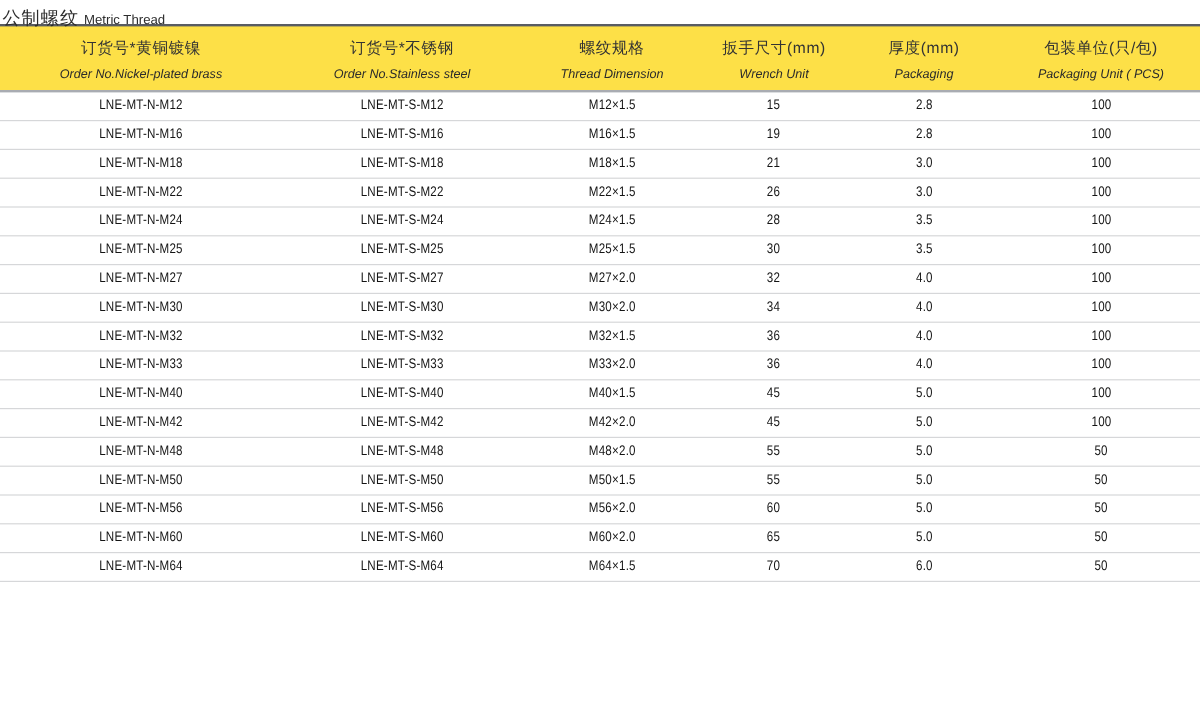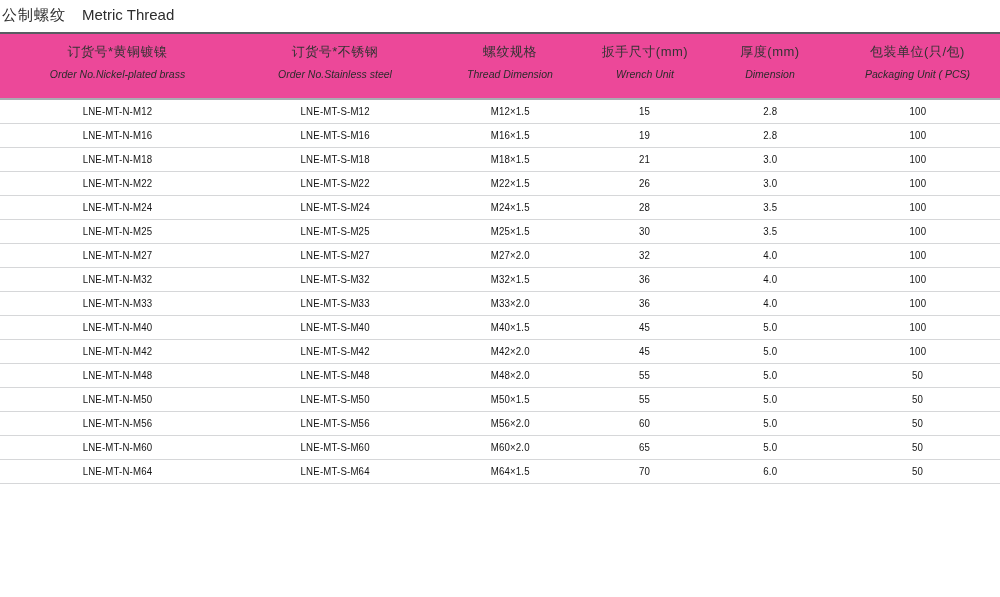--- a/index.html
+++ b/index.html
@@ -6,45 +6,45 @@
   html, body { margin: 0; padding: 0; }
   body {
     width: 1000px;
     height: 597px;
     background: #ffffff;
     font-family: "Liberation Sans", sans-serif;
     overflow: hidden;
   }
   .title-bar {
     padding: 6px 2px 4px 2px;
-    height: 32px;
+    height: 20px;
     display: flex;
     align-items: baseline;
-    gap: 16px;
+    gap: 4px;
   }
   .title-zh {
     font-size: 15px;
     color: #2d2d2d;
     letter-spacing: 1px;
   }
   .title-en {
-    font-size: 15px;
+    font-size: 11px;
     color: #2d2d2d;
   }
   table.spec-table {
     width: 100%;
     border-collapse: collapse;
     table-layout: fixed;
     border-top: 2px solid #595c62;
   }
   thead th {
-    background: #ec4899;
+    background: #fde047;
     border-bottom: 2px solid #a9acb2;
     font-weight: normal;
-    padding: 9px 0 18px 0;
+    padding: 9px 0 7px 0;
     vertical-align: middle;
   }
   th .hdr-zh {
     display: block;
     font-size: 13px;
     color: #333333;
     margin-bottom: 7px;
     letter-spacing: 0.5px;
   }
   th .hdr-en {
@@ -100,21 +100,21 @@
       <th>
         <span class="hdr-zh">螺纹规格</span>
         <span class="hdr-en">Thread Dimension</span>
       </th>
       <th>
         <span class="hdr-zh">扳手尺寸(mm)</span>
         <span class="hdr-en">Wrench Unit</span>
       </th>
       <th>
         <span class="hdr-zh">厚度(mm)</span>
-        <span class="hdr-en">Dimension</span>
+        <span class="hdr-en">Packaging</span>
       </th>
       <th>
         <span class="hdr-zh">包装单位(只/包)</span>
         <span class="hdr-en">Packaging Unit ( PCS)</span>
       </th>
     </tr>
   </thead>
   <tbody>
       <tr>
     <td><span class="cond">LNE-MT-N-M12</span></td>
@@ -166,20 +166,28 @@
   </tr>
       <tr>
     <td><span class="cond">LNE-MT-N-M27</span></td>
     <td><span class="cond">LNE-MT-S-M27</span></td>
     <td><span class="cond">M27×2.0</span></td>
     <td><span class="cond">32</span></td>
     <td><span class="cond">4.0</span></td>
     <td><span class="cond">100</span></td>
   </tr>
       <tr>
+    <td><span class="cond">LNE-MT-N-M30</span></td>
+    <td><span class="cond">LNE-MT-S-M30</span></td>
+    <td><span class="cond">M30×2.0</span></td>
+    <td><span class="cond">34</span></td>
+    <td><span class="cond">4.0</span></td>
+    <td><span class="cond">100</span></td>
+  </tr>
+      <tr>
     <td><span class="cond">LNE-MT-N-M32</span></td>
     <td><span class="cond">LNE-MT-S-M32</span></td>
     <td><span class="cond">M32×1.5</span></td>
     <td><span class="cond">36</span></td>
     <td><span class="cond">4.0</span></td>
     <td><span class="cond">100</span></td>
   </tr>
       <tr>
     <td><span class="cond">LNE-MT-N-M33</span></td>
     <td><span class="cond">LNE-MT-S-M33</span></td>

